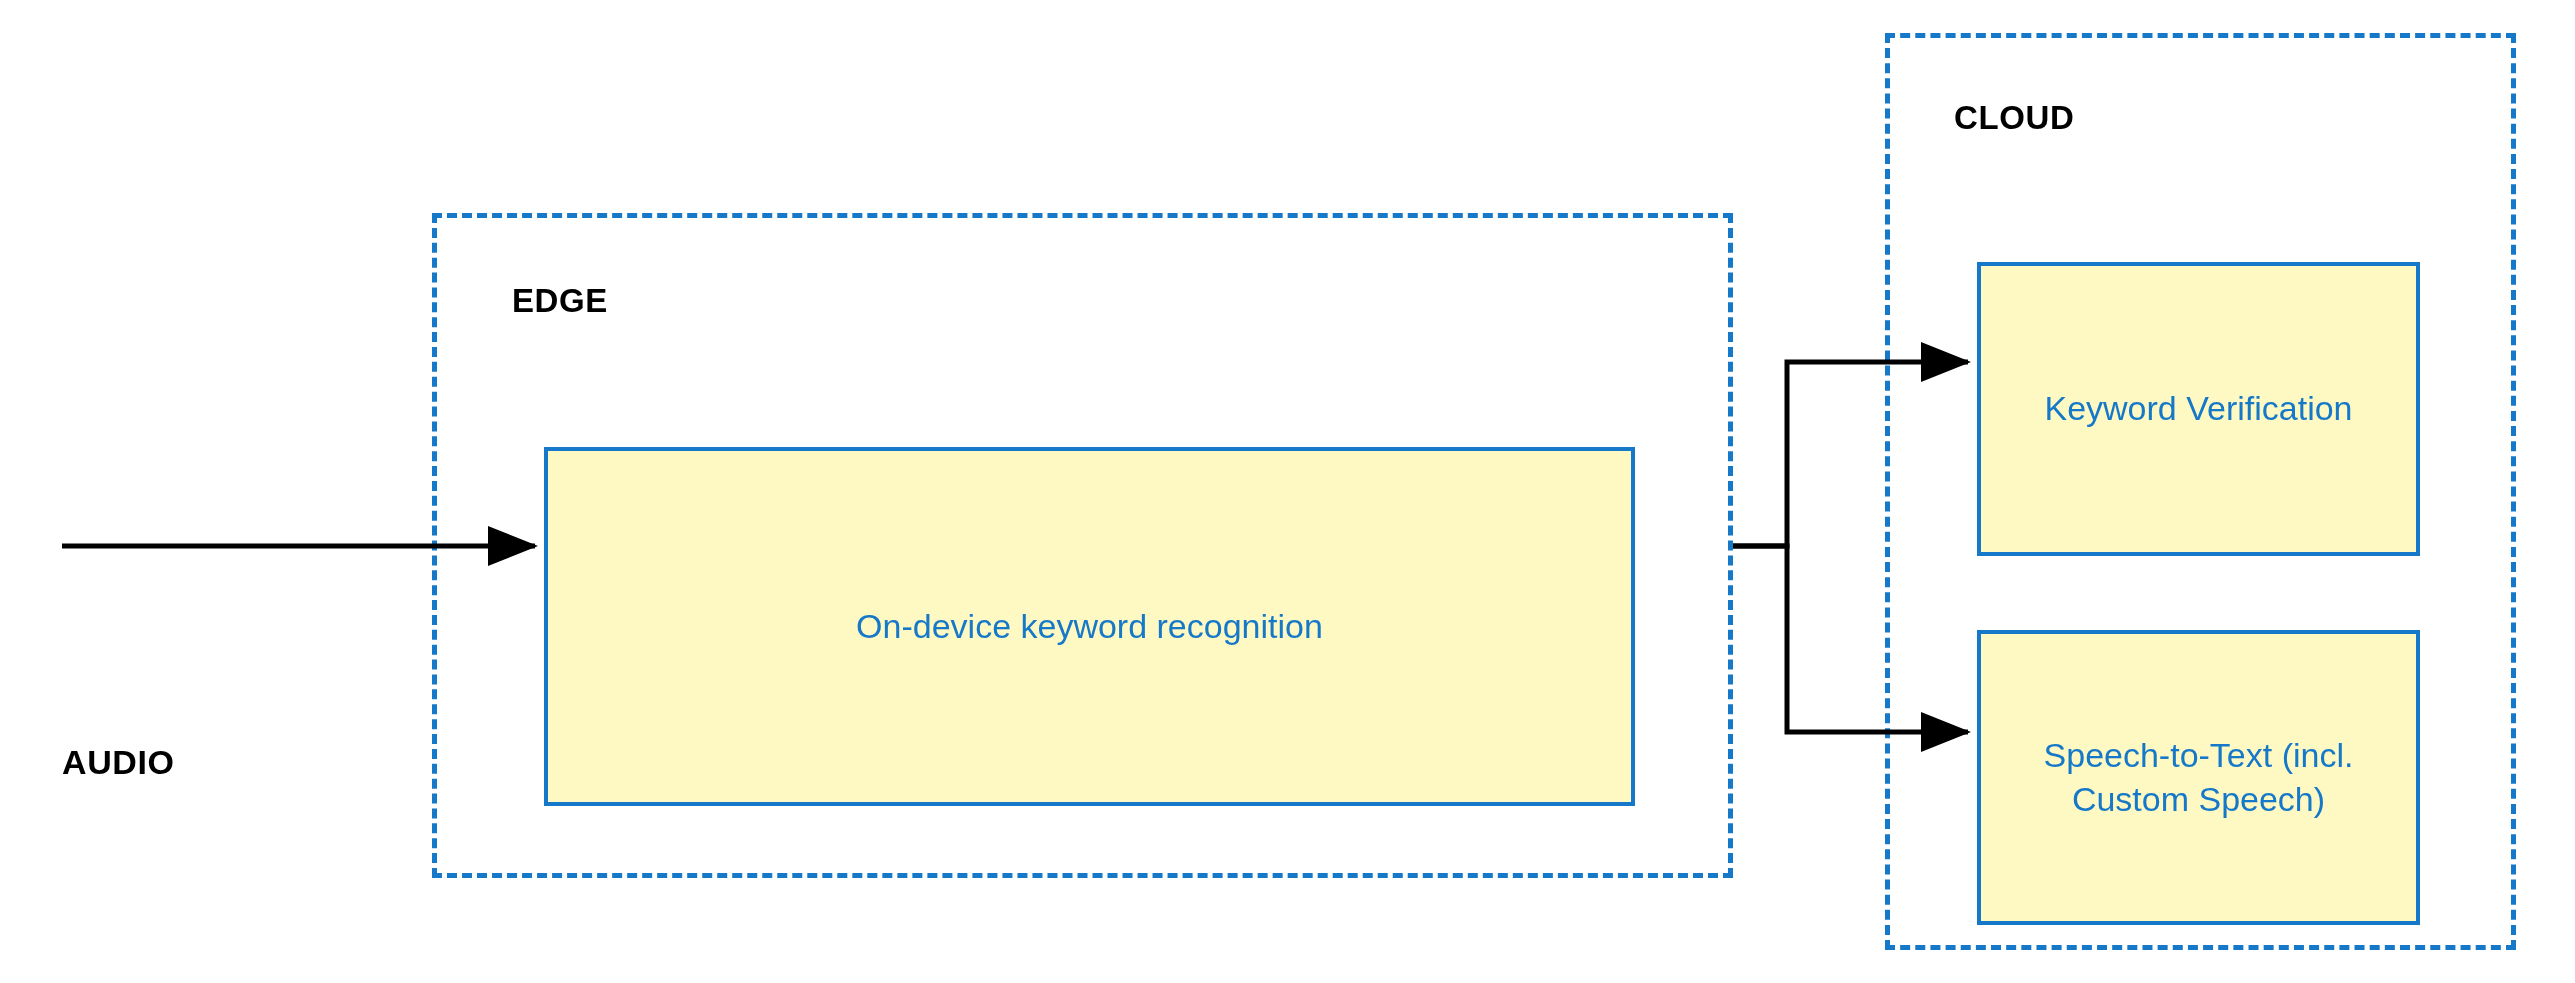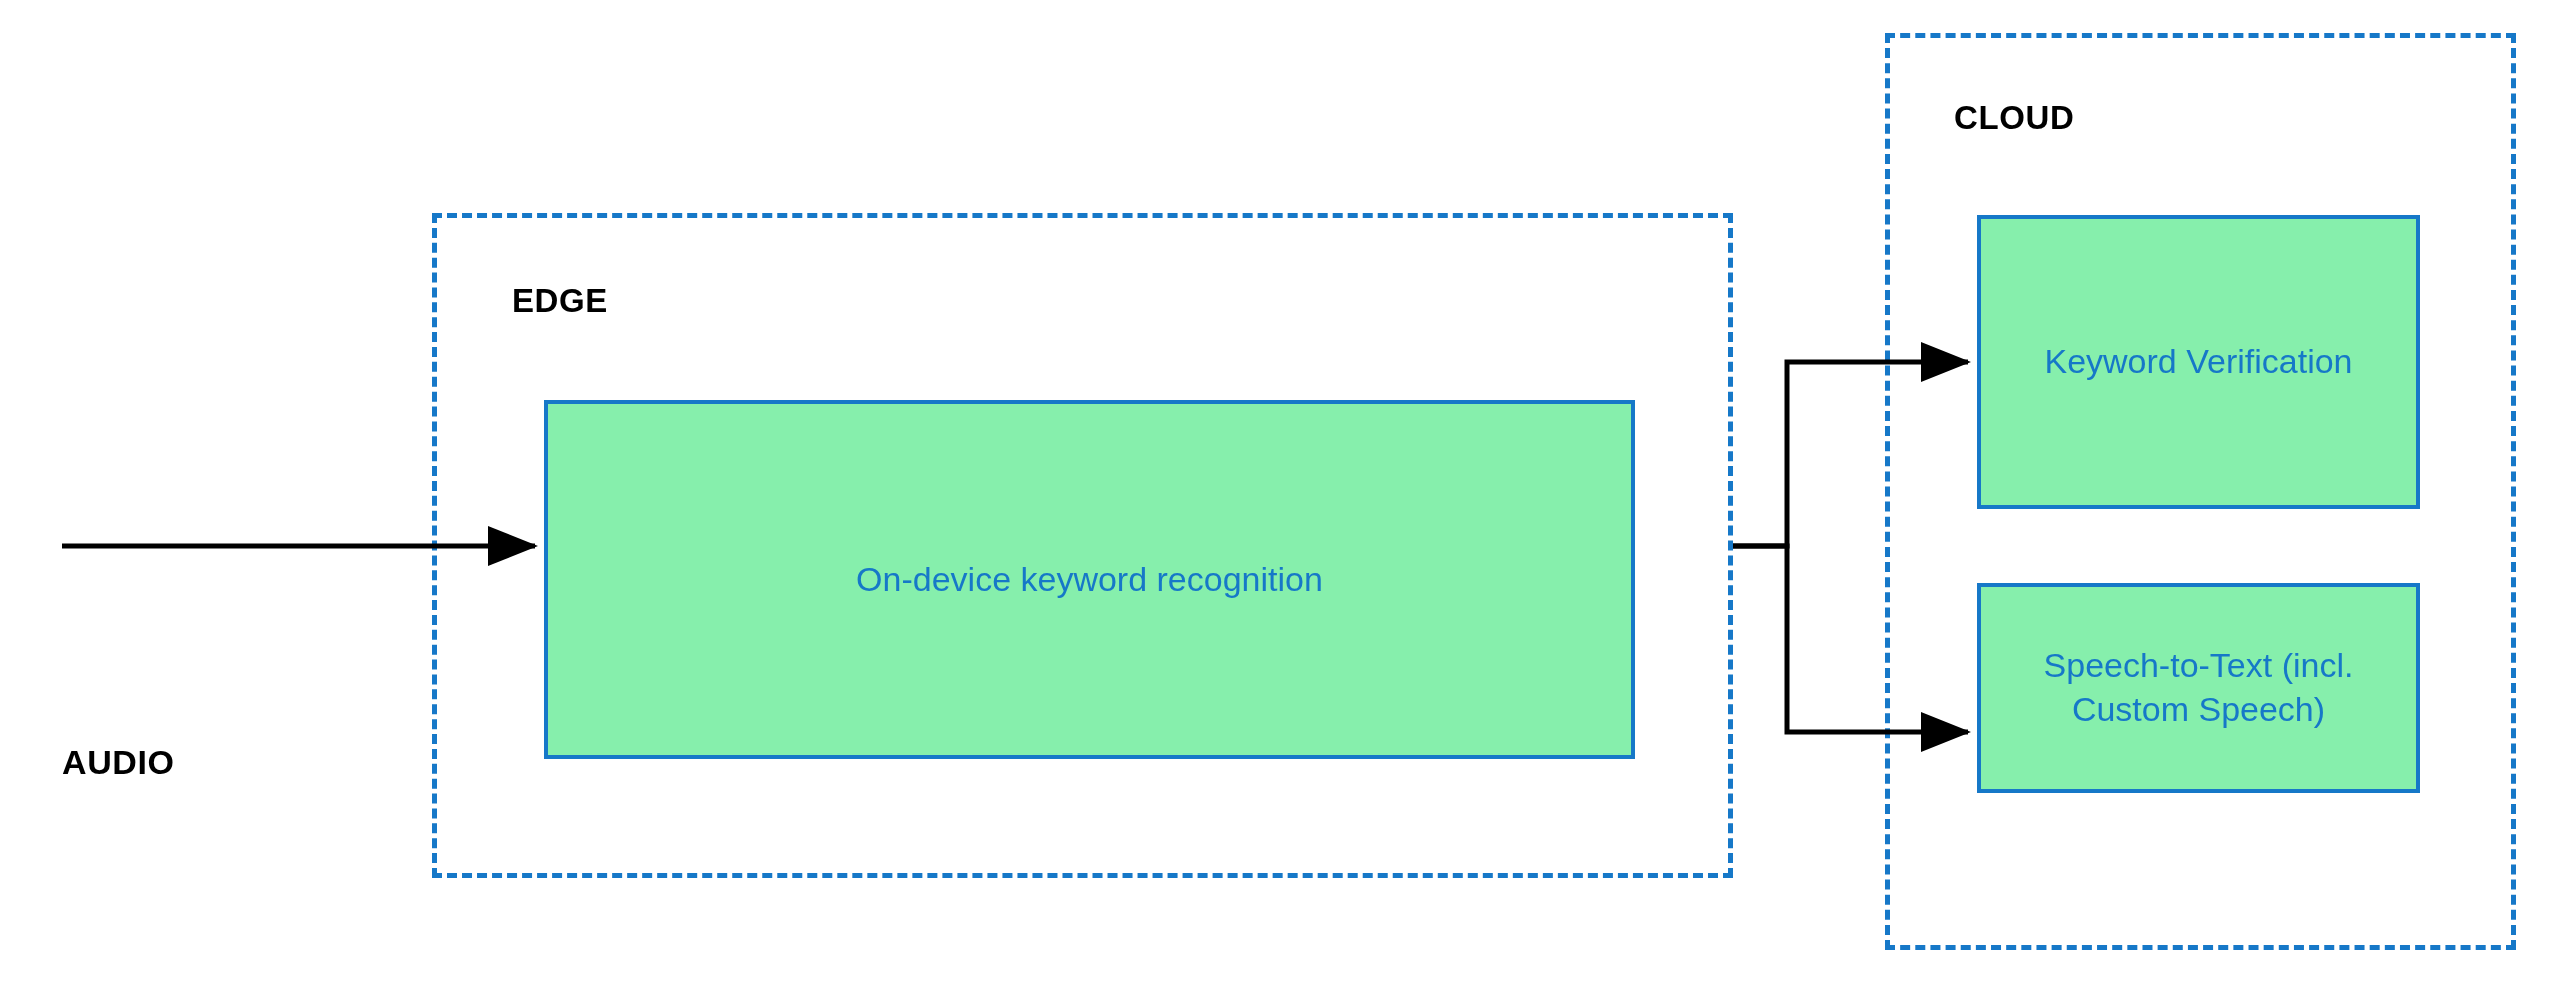--- a/index.html
+++ b/index.html
@@ -32,25 +32,26 @@
     font-size: 33px;
     letter-spacing: 0.6px;
     white-space: nowrap;
     line-height: 1;
   }
   .node {
     position: absolute;
     box-sizing: border-box;
     border-style: solid;
     border-width: 4px;
-    background: #86efac;
+    background: #fef9c3;
     display: flex;
     align-items: center;
     justify-content: center;
     text-align: center;
+    margin-top: 47px;
   }
   .node-label {
     font-size: 34px;
     line-height: 1.28;
     white-space: pre-line;
     padding: 0 14px;
   }
   .free-label {
     position: absolute;
     font-weight: bold;
@@ -81,21 +82,21 @@
   <div class="zone-label" id="zone-cloud-label" style="left: 1942px; top: 101px; margin-left: 12px;">CLOUD</div>
 
   <div class="node" id="node-on-device" style="left: 544px; top: 400px; width: 1091px; height: 359px; border-color: rgb(22, 120, 200);">
     <span class="node-label" style="color: rgb(22, 120, 200);">On-device keyword recognition</span>
   </div>
 
   <div class="node" id="node-keyword-verification" style="left: 1977px; top: 215px; width: 443px; height: 294px; border-color: rgb(22, 120, 200);">
     <span class="node-label" style="color: rgb(22, 120, 200);">Keyword Verification</span>
   </div>
 
-  <div class="node" id="node-speech-to-text" style="left: 1977px; top: 583px; width: 443px; height: 210px; border-color: rgb(22, 120, 200);">
+  <div class="node" id="node-speech-to-text" style="left: 1977px; top: 583px; width: 443px; height: 295px; border-color: rgb(22, 120, 200);">
     <span class="node-label" style="color: rgb(22, 120, 200);">Speech-to-Text (incl.
 Custom Speech)</span>
   </div>
 
   <div class="free-label" id="label-audio" style="left: 62px; top: 745px; color: rgb(0, 0, 0);">AUDIO</div>
 
   <svg class="wires" id="wires" viewBox="0 0 2575 983" xmlns="http://www.w3.org/2000/svg">
     <defs>
       <marker id="arrowhead" markerWidth="10" markerHeight="8" refX="9.4" refY="4" orient="auto" markerUnits="strokeWidth">
         <path d="M0,0 L10,4 L0,8 z" fill="#000000"></path>

